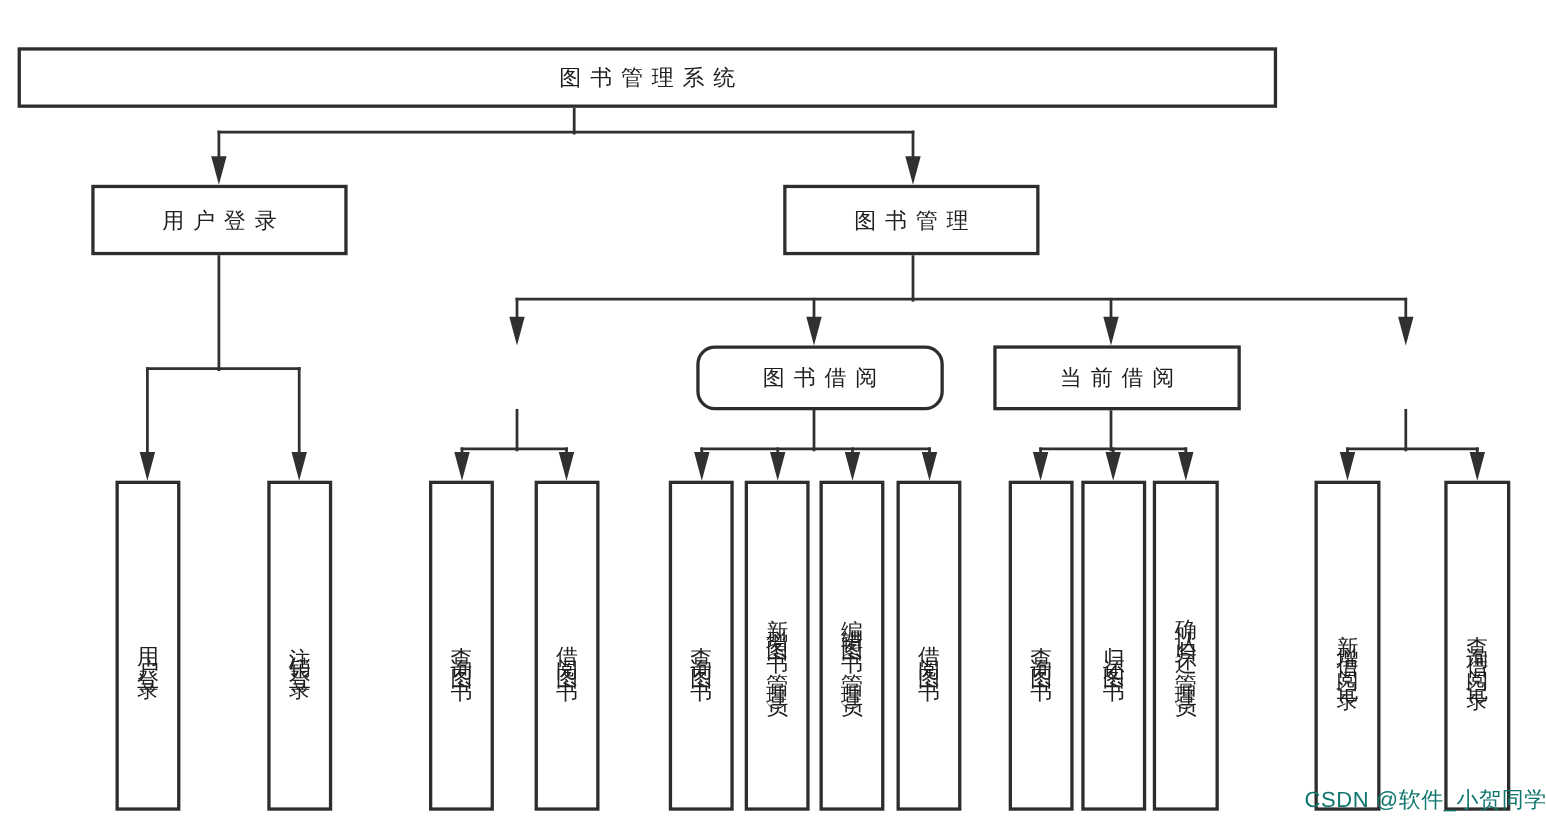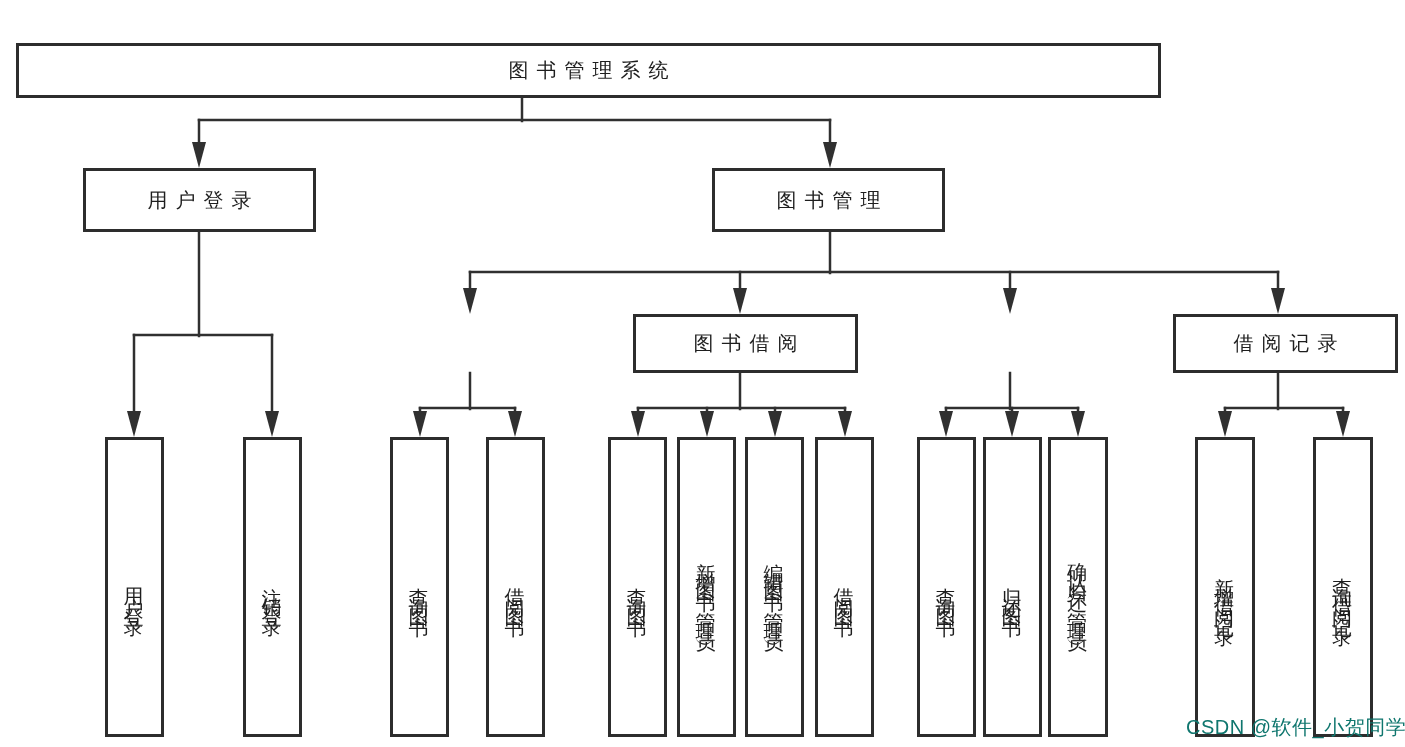--- a/index.html
+++ b/index.html
@@ -98,25 +98,25 @@
     <span class="h-label">图书管理系统</span>
   </div>
 
   <div class="box" style="left:83px;top:168px;width:233px;height:64px;">
     <span class="h-label">用户登录</span>
   </div>
   <div class="box" style="left:712px;top:168px;width:233px;height:64px;">
     <span class="h-label">图书管理</span>
   </div>
 
-  <div class="box" style="left:633px;top:314px;width:225px;height:59px;">
+  <div class="box" style="left:633px;top:314px;width:225px;height:59px;border-radius:17px;">
     <span class="h-label">图书借阅</span>
   </div>
-  <div class="box" style="left:1173px;top:314px;width:225px;height:59px;">
-    <span class="h-label">借阅记录</span>
+  <div class="box" style="left:903px;top:314px;width:225px;height:59px;">
+    <span class="h-label">当前借阅</span>
   </div>
 
   <div class="box" style="left:105px;top:437px;width:59px;height:300px;">
     <span class="v-label">用户登录</span>
   </div>
   <div class="box" style="left:243px;top:437px;width:59px;height:300px;">
     <span class="v-label">注销登录</span>
   </div>
 
   <div class="box" style="left:390px;top:437px;width:59px;height:300px;">

